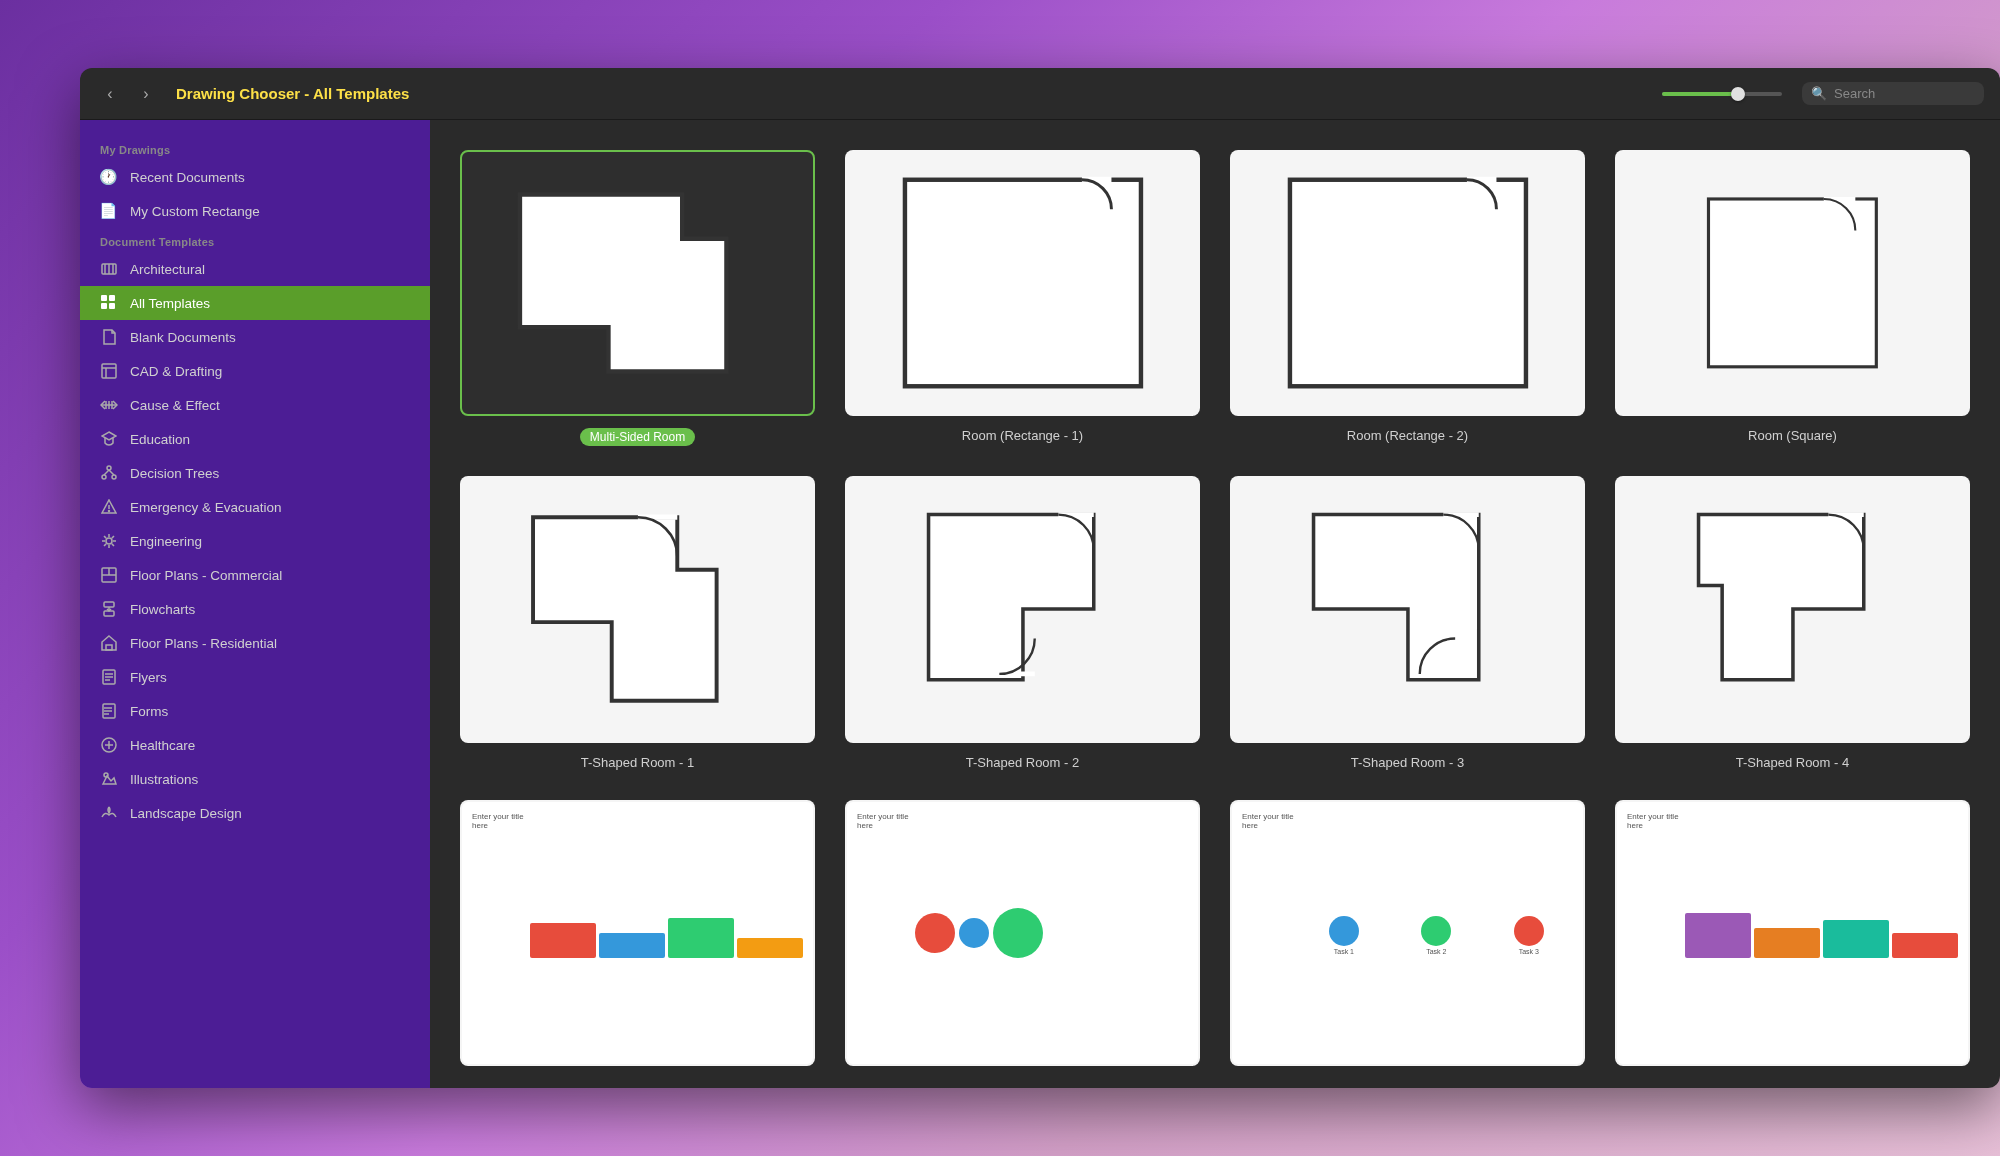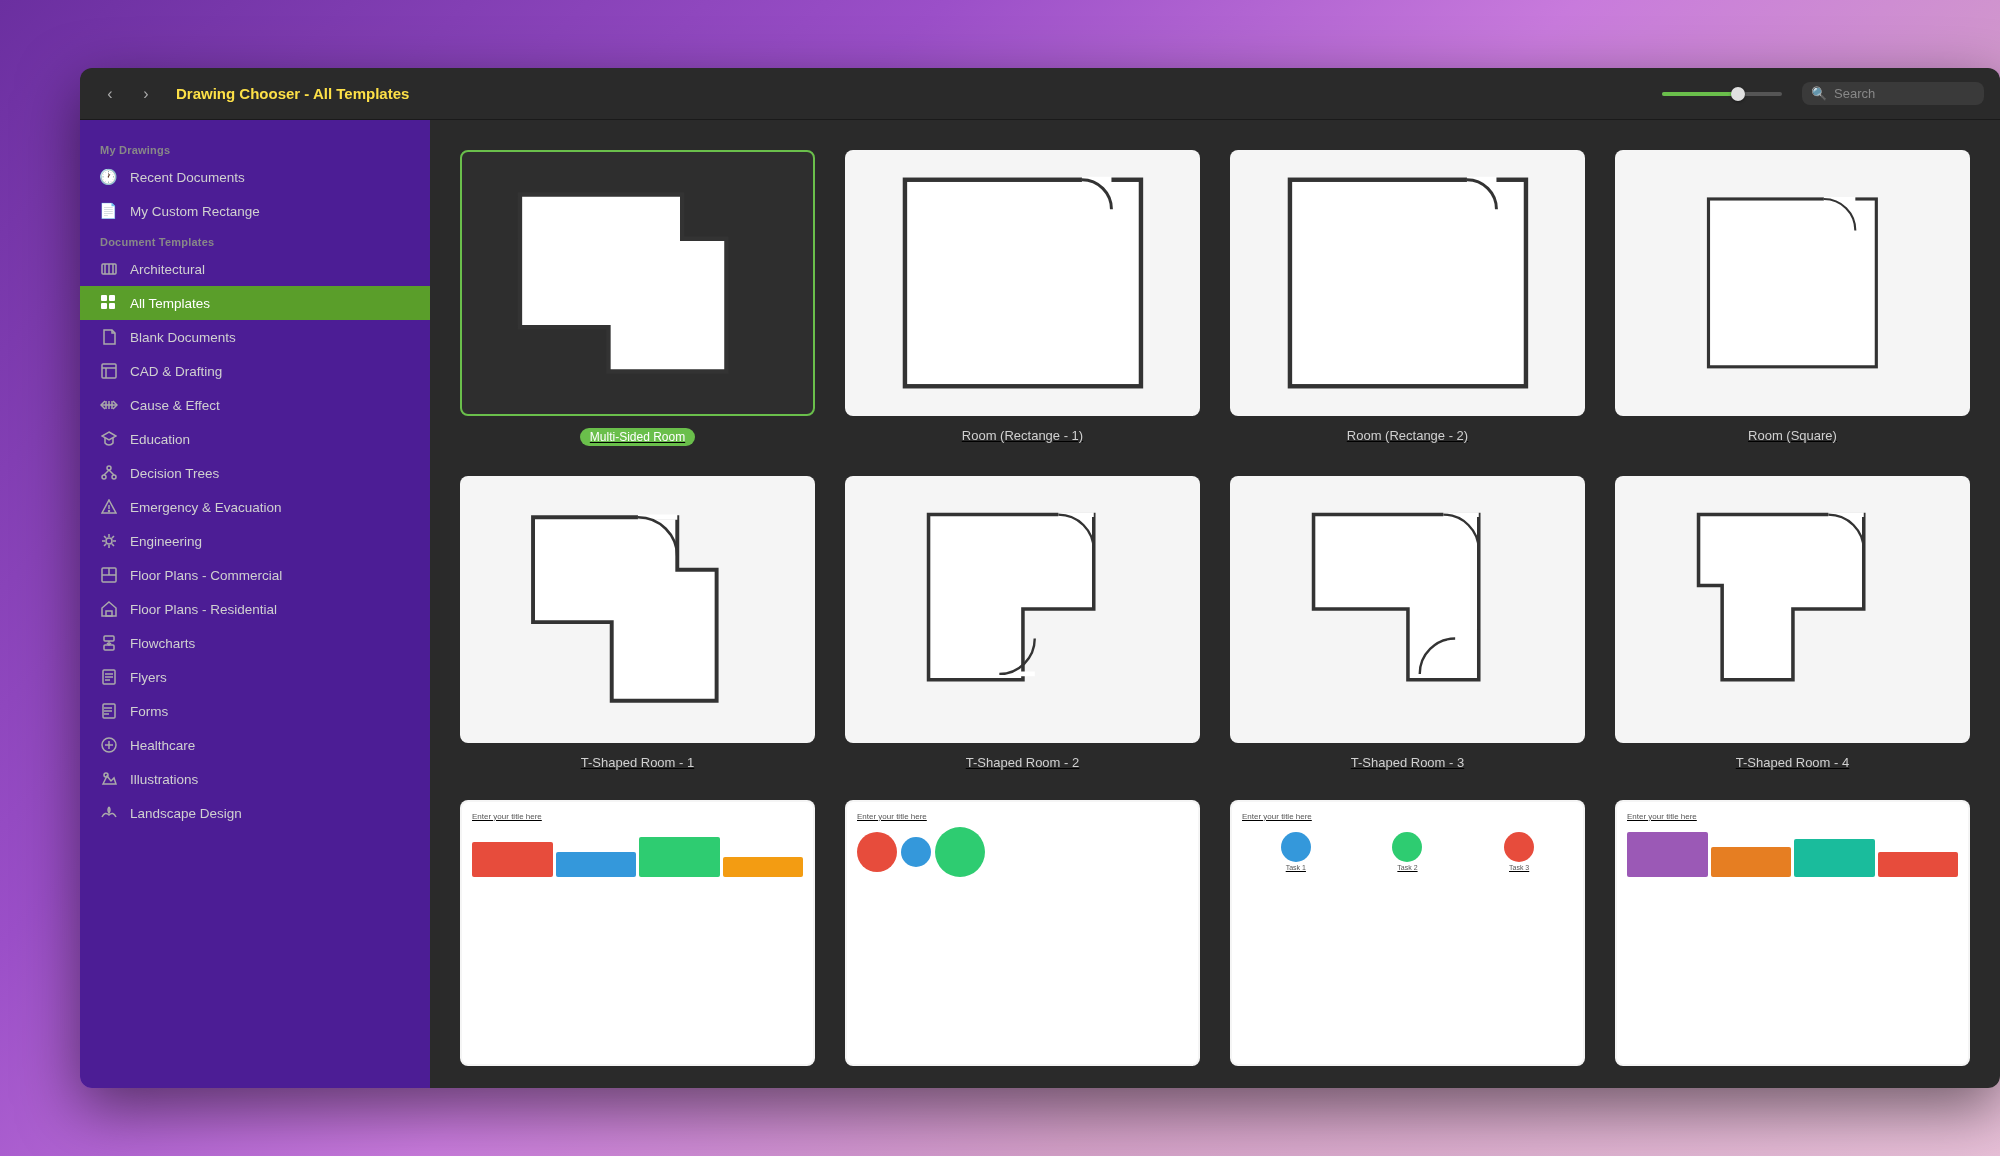--- a/index.html
+++ b/index.html
@@ -159,21 +159,20 @@
       overflow-y: auto;
       padding: 30px;
     }
     .content-area::-webkit-scrollbar { width: 8px; }
     .content-area::-webkit-scrollbar-track { background: #2a2a2a; }
     .content-area::-webkit-scrollbar-thumb { background: #555; border-radius: 4px; }
     .template-grid {
       display: grid;
       grid-template-columns: repeat(4, 1fr);
       gap: 30px;
-      text-decoration: underline;
     }
     .template-card {
       display: flex;
       flex-direction: column;
       align-items: center;
       gap: 12px;
       cursor: pointer;
     }
     .template-thumb {
       width: 100%;
@@ -203,21 +202,21 @@
       padding: 2px 10px;
       border-radius: 10px;
       font-weight: 500;
     }
     
     .slide-thumb {
       width: 100%;
       height: 100%;
       background: white;
       display: flex;
-      flex-direction: column;
+      flex-direction: row;
       align-items: center;
       justify-content: flex-start;
       padding: 10px;
       font-size: 9px;
       color: #333;
     }
     .slide-title {
       font-size: 8px;
       color: #555;
       margin-bottom: 6px;
@@ -390,37 +389,37 @@
             <line x1="1" y1="8" x2="15" y2="8"></line>
             <line x1="8" y1="1" x2="8" y2="8"></line>
           </svg>
         </span>
         <span>Floor Plans - Commercial</span>
       </div>
 
       <div class="sidebar-item">
         <span class="sidebar-icon">
           <svg width="16" height="16" viewBox="0 0 16 16" fill="none" stroke="currentColor" stroke-width="1.5">
-            <polygon points="8,1 15,7 15,15 1,15 1,7"></polygon>
-            <rect x="5" y="10" width="6" height="5"></rect>
-          </svg>
-        </span>
-        <span>Floor Plans - Residential</span>
-      </div>
-
-      <div class="sidebar-item">
-        <span class="sidebar-icon">
-          <svg width="16" height="16" viewBox="0 0 16 16" fill="none" stroke="currentColor" stroke-width="1.5">
             <rect x="3" y="1" width="10" height="5" rx="1"></rect>
             <rect x="3" y="10" width="10" height="5" rx="1"></rect>
             <line x1="8" y1="6" x2="8" y2="10"></line>
             <polyline points="6,8 8,10 10,8"></polyline>
           </svg>
         </span>
         <span>Flowcharts</span>
+      </div>
+
+      <div class="sidebar-item">
+        <span class="sidebar-icon">
+          <svg width="16" height="16" viewBox="0 0 16 16" fill="none" stroke="currentColor" stroke-width="1.5">
+            <polygon points="8,1 15,7 15,15 1,15 1,7"></polygon>
+            <rect x="5" y="10" width="6" height="5"></rect>
+          </svg>
+        </span>
+        <span>Floor Plans - Residential</span>
       </div>
 
       <div class="sidebar-item">
         <span class="sidebar-icon">
           <svg width="14" height="16" viewBox="0 0 14 16" fill="none" stroke="currentColor" stroke-width="1.5">
             <rect x="1" y="1" width="12" height="14" rx="1"></rect>
             <line x1="3" y1="5" x2="11" y2="5"></line>
             <line x1="3" y1="8" x2="11" y2="8"></line>
             <line x1="3" y1="11" x2="8" y2="11"></line>
           </svg>

